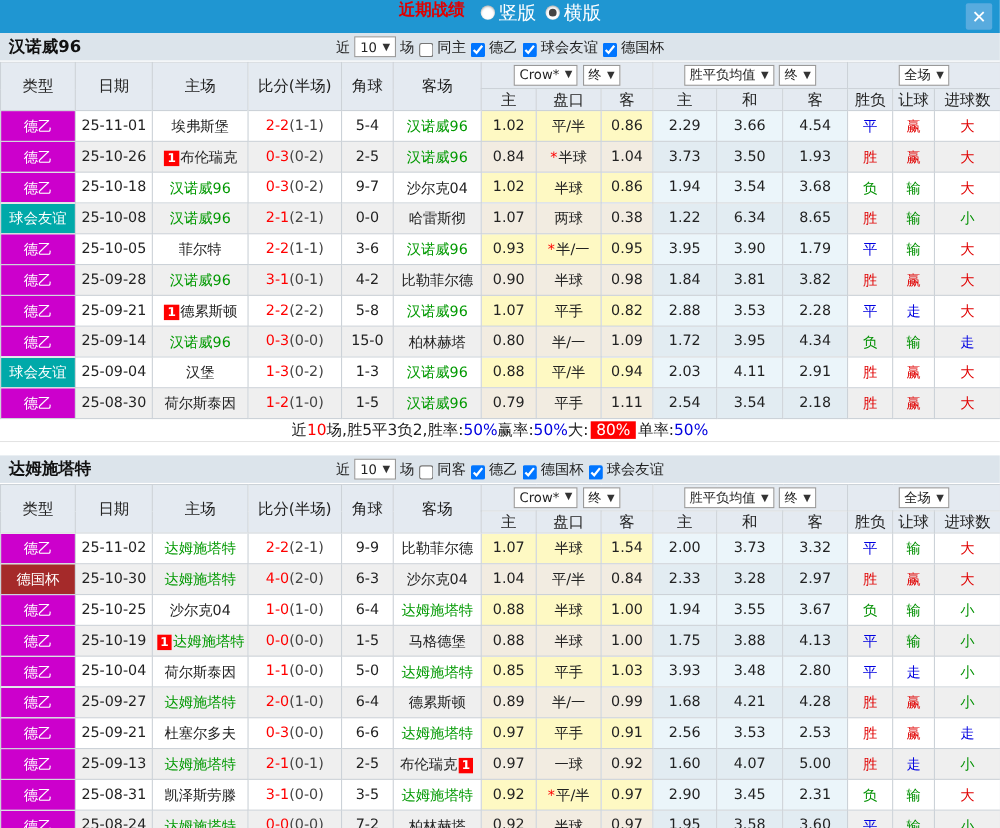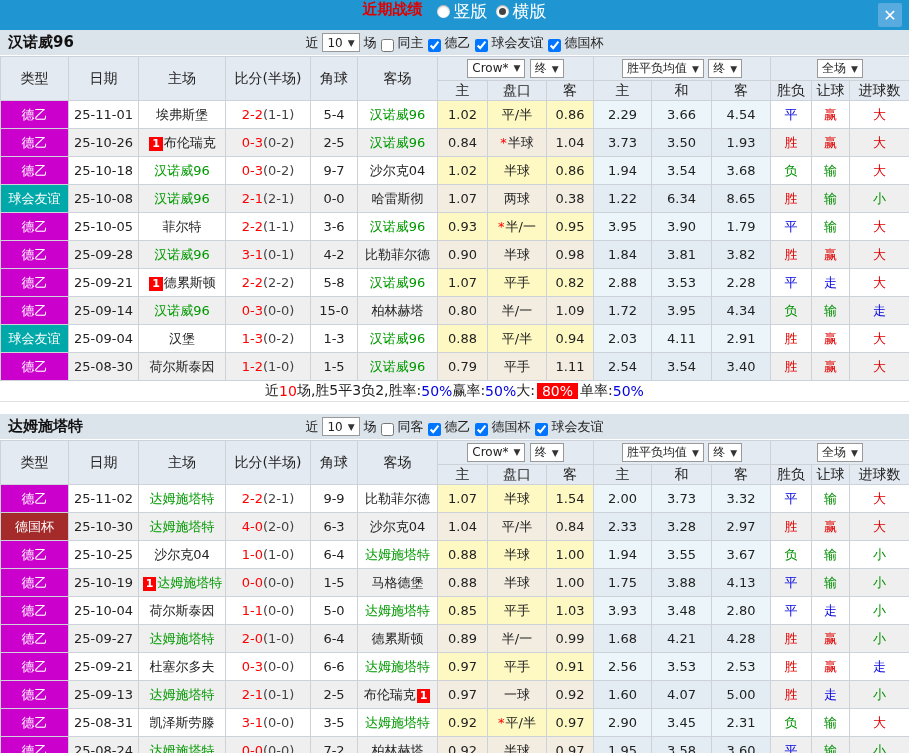--- a/index.html
+++ b/index.html
@@ -331,21 +331,21 @@
             <td>25-08-30</td>
             <td><span class="">荷尔斯泰因</span></td>
             <td><span class="ft">1-2</span><span class="ht">(1-0)</span></td>
             <td>1-5</td>
             <td><span class="t-green">汉诺威96</span></td>
             <td class="odds">0.79</td>
             <td class="odds">平手</td>
             <td class="odds">1.11</td>
             <td class="avg">2.54</td>
             <td class="avg">3.54</td>
-            <td class="avg">3.40</td>
+            <td class="avg">2.18</td>
             <td class="c-r">胜</td>
             <td class="c-r">赢</td>
             <td class="c-r">大</td>
           </tr>
         </tbody>
     </table>
     <div class="summary">
         <span>近</span>
         <span class="r">10</span>
         <span>场,胜5平3负2, </span>

